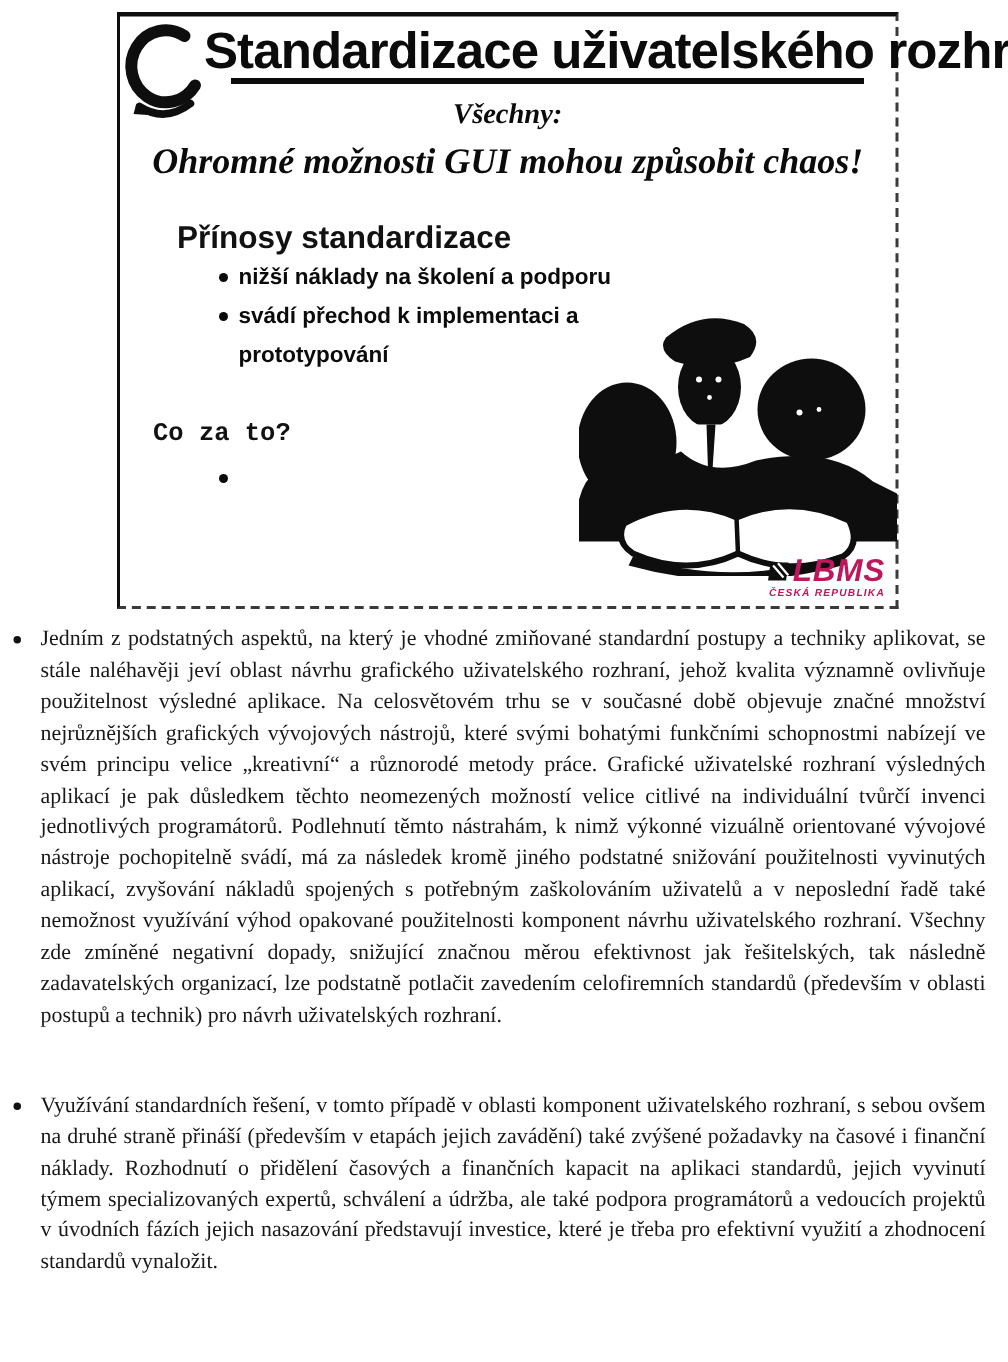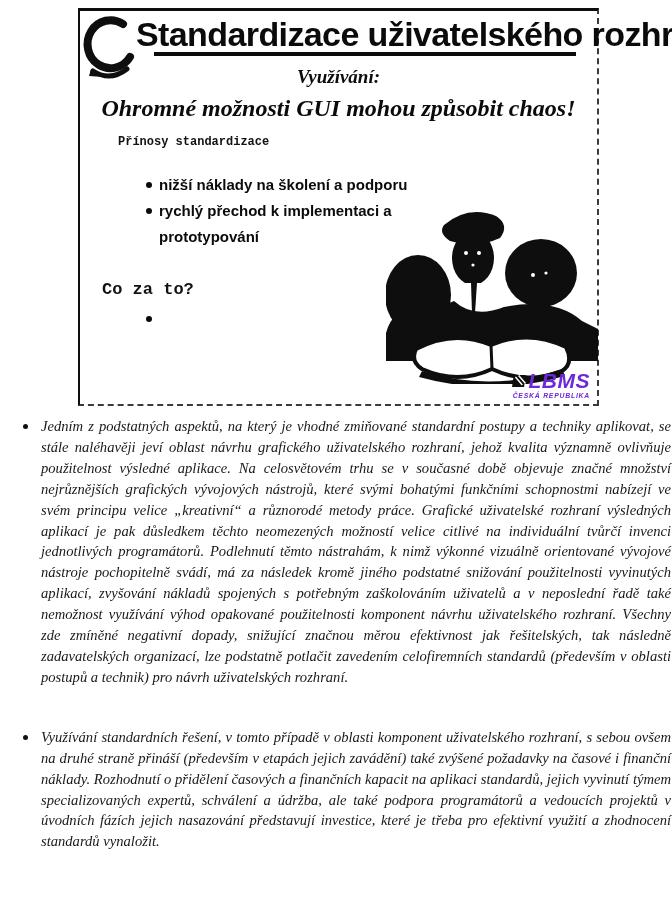--- a/index.html
+++ b/index.html
@@ -34,50 +34,50 @@
     position:absolute; left:0; top:55px; width:100%; text-align:center;
     font-family:"Liberation Serif", serif; font-style:italic; font-weight:bold;
     font-size:19px; color:#0b0b0b;
   }
   .trap-text {
     position:absolute; left:0; top:84px; width:100%; text-align:center;
     font-family:"Liberation Serif", serif; font-style:italic; font-weight:bold;
     font-size:24px; color:#0b0b0b;
   }
   .benefits-heading {
-    position:absolute; left:38px; top:124px;
-    font-family:Liberation Mono, monospace; font-weight:bold; font-size:12px;
+    position:absolute; left:38px; top:136px;
+    font-family:Liberation Sans, sans-serif; font-weight:bold; font-size:21px;
   }
   .slide-list { position:absolute; list-style:none; }
   .benefits-list { left:66px; top:161px; width:268px; }
   .costs-list { left:66px; top:295px; width:300px; }
   .slide-list li {
     position:relative; padding-left:13px;
     font-family:"Liberation Sans", sans-serif; font-weight:bold; font-size:15px;
     line-height:26px; color:#0b0b0b;
   }
   .slide-list .dot {
     position:absolute; left:0; top:10px; width:6px; height:6px;
     border-radius:50%; background:#0b0b0b;
   }
   .costs-heading {
     position:absolute; left:22px; top:269px;
     font-family:Liberation Mono, monospace; font-weight:bold; font-size:17px;
   }
   .illustration { position:absolute; left:306px; top:192px; width:212px; height:181px; }
   .lbms {
     position:absolute; right:7px; bottom:5px; width:110px; text-align:right;
-    font-family:"Liberation Sans", sans-serif; color:#6d28d9;
+    font-family:"Liberation Sans", sans-serif; color:#be185d;
   }
   .lbms-row { display:flex; align-items:center; justify-content:flex-end; gap:2px; }
   .lbms-name { font-weight:bold; font-style:italic; font-size:21px; letter-spacing:0.5px; line-height:20px; }
   .lbms-country { font-weight:bold; font-style:italic; font-size:6.8px; letter-spacing:0.8px; margin-top:1px; }
 
   
-  .body-text { position:absolute; left:22px; top:416px; width:649px;font-style:italic; }
+  .body-text { position:absolute; left:8px; top:416px; width:649px; }
   .bullet-para {
     position:relative; padding-left:19px; text-align:justify;
     font-size:14.6px; line-height:20.9px; color:#181818;
   }
   .bullet-para + .bullet-para { margin-top:39px; }
   .bullet-para .dot {
     position:absolute; left:1px; top:8px; width:5px; height:5px;
     border-radius:50%; background:#111;
   }
 </style>
@@ -90,27 +90,27 @@
 
     <svg class="swirl" viewBox="0 0 60 68" aria-hidden="true">
       <path d="M43 10 A23 24 0 1 0 50 43" fill="none" stroke="#0e0e0e" stroke-width="8" stroke-linecap="round"></path>
       <path d="M13 57 q17 11 34 -2" fill="none" stroke="#0e0e0e" stroke-width="5" stroke-linecap="round"></path>
       <path d="M11 55 l12 8 l-14 -1 z" fill="#0e0e0e"></path>
     </svg>
 
     <div class="slide-title">Standardizace uživatelského rozhraní</div>
     <div class="title-rule"></div>
 
-    <div class="trap-label">Využívání:</div>
+    <div class="trap-label">Všechny:</div>
     <div class="trap-text">Ohromné možnosti GUI mohou způsobit chaos!</div>
 
     <div class="benefits-heading">Přínosy standardizace</div>
     <ul class="slide-list benefits-list">
       <li><span class="dot"></span><span>nižší náklady na školení a podporu</span></li>
-      <li><span class="dot"></span><span>rychlý přechod k implementaci a prototypování</span></li>
+      <li><span class="dot"></span><span>svádí přechod k implementaci a prototypování</span></li>
     </ul>
 
     <div class="costs-heading">Co za to?</div>
     <ul class="slide-list costs-list">
       <li><span class="dot"></span></li>
     </ul>
 
     <svg class="illustration" viewBox="0 0 212 181" aria-hidden="true">
 
       <ellipse cx="32" cy="92" rx="33" ry="40" fill="#0e0e0e"></ellipse>

